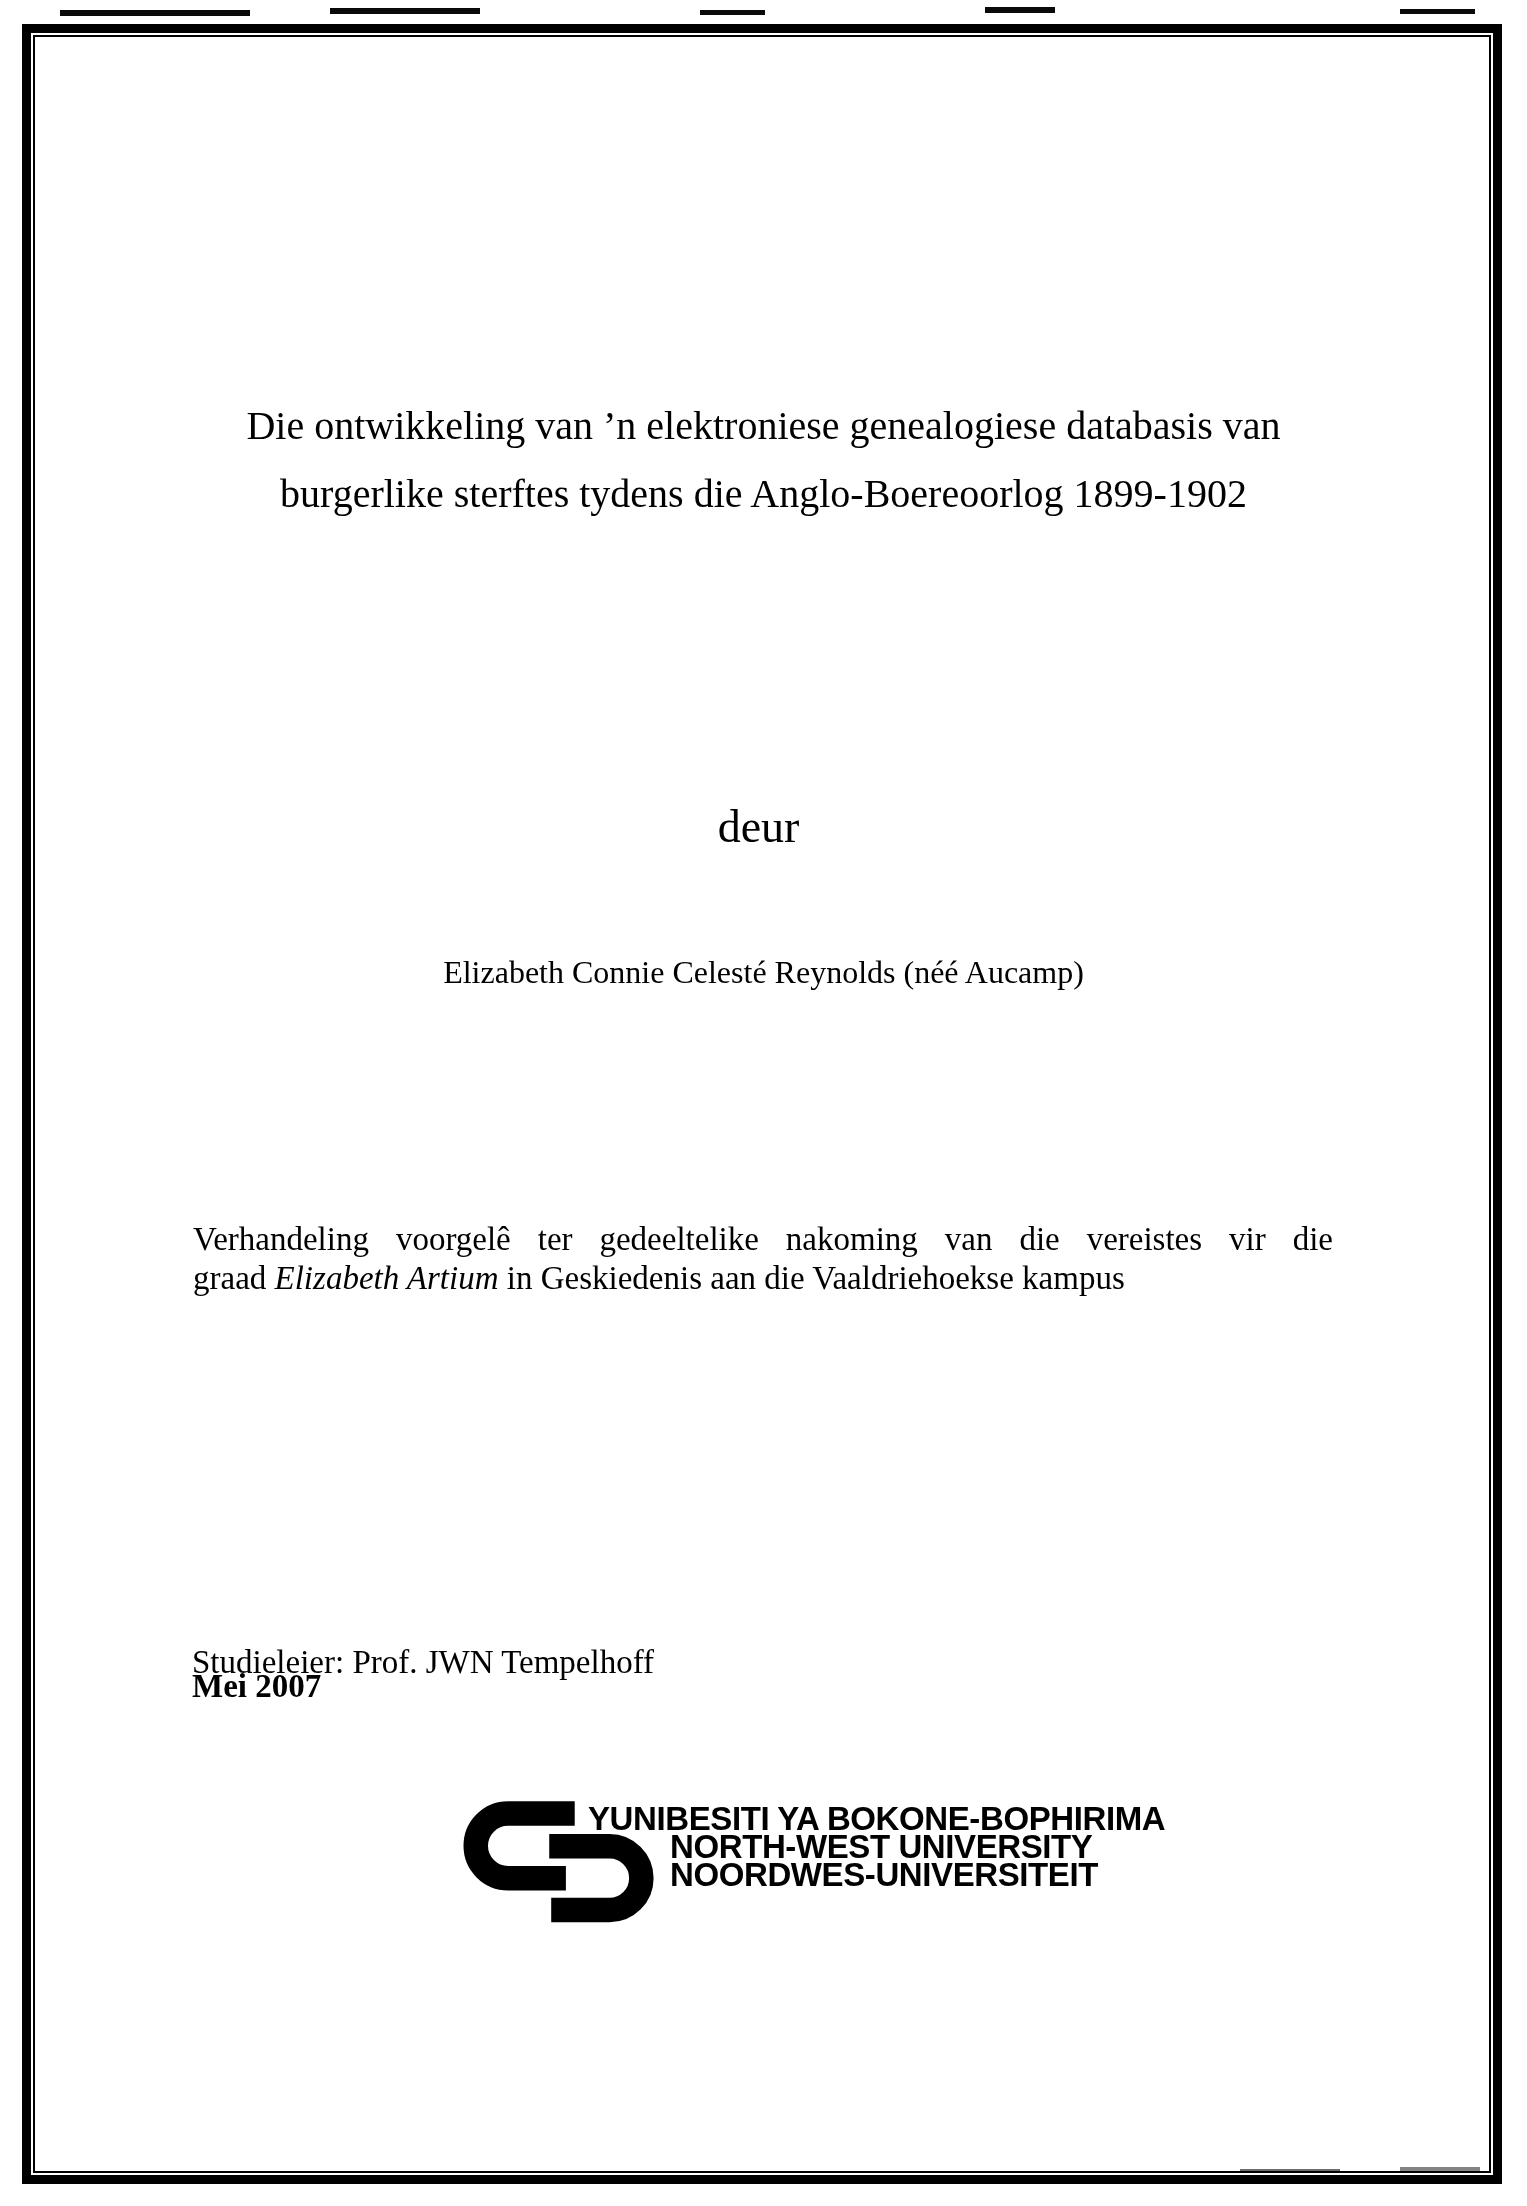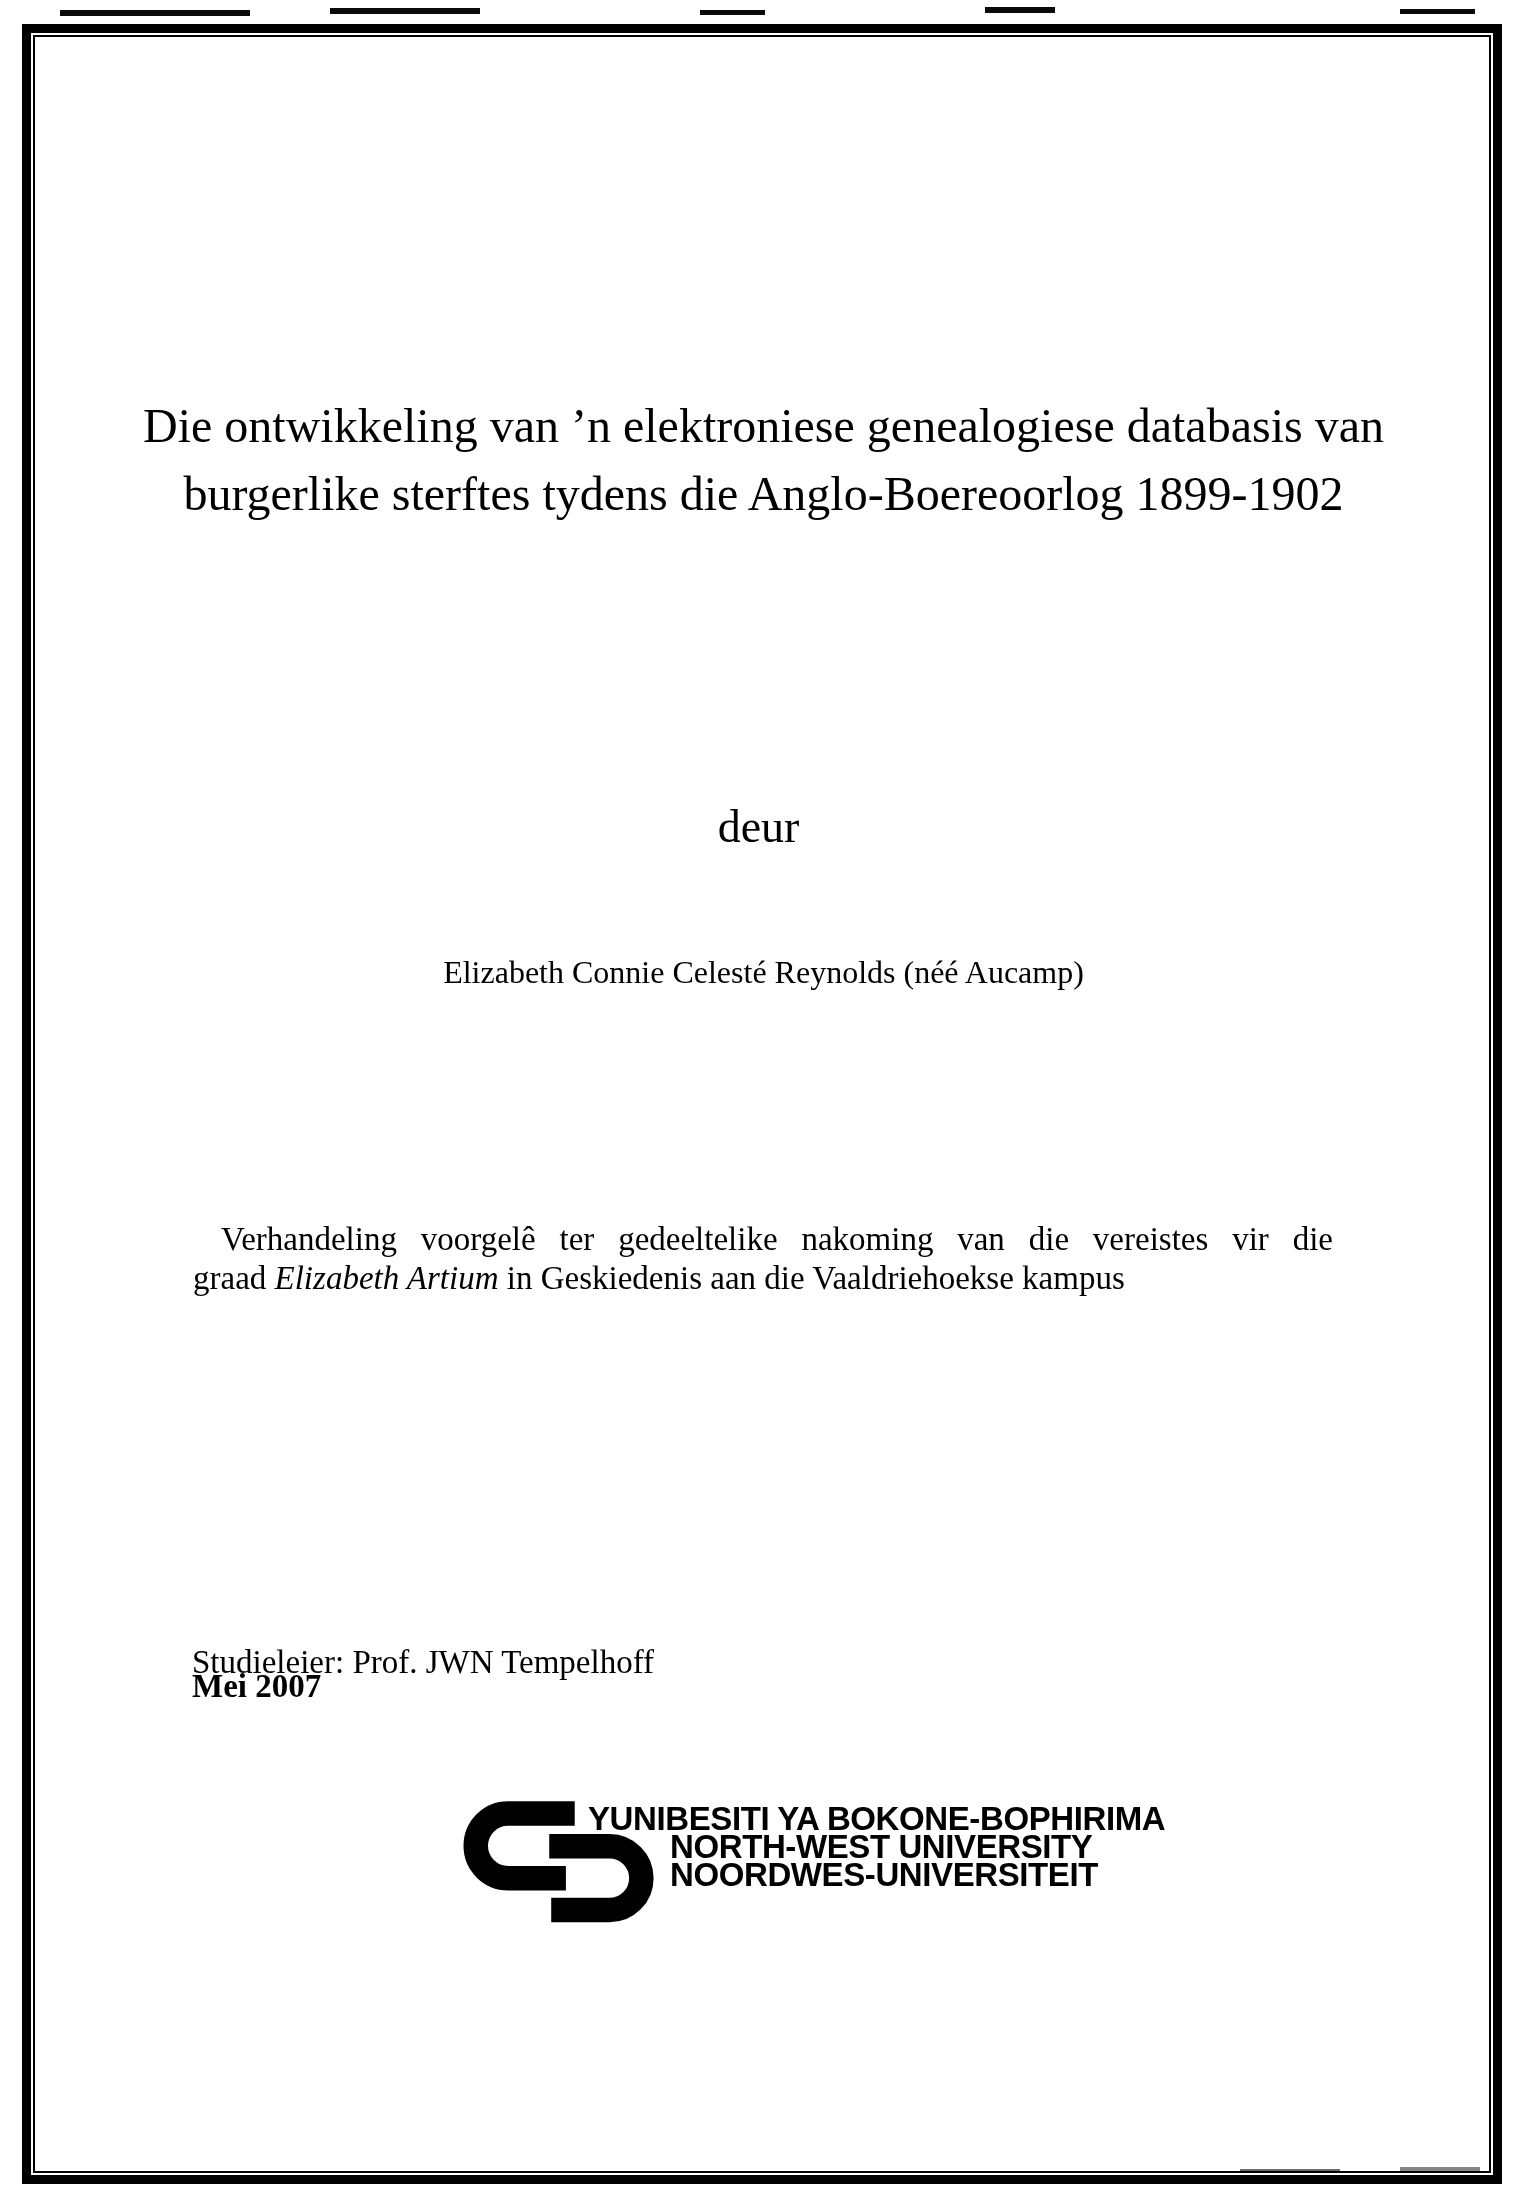--- a/index.html
+++ b/index.html
@@ -29,21 +29,21 @@
 
   
   .artifact { position: absolute; background: #0a0a0a; }
 
   .doc-text { filter: blur(0.25px); }
 
   .title-block {
     position: absolute;
     left: 0; right: 0; top: 392px;
     text-align: center;
-    font-size: 48px;
+    font-size: 40px;
     line-height: 68px;
     white-space: nowrap;
   }
 
   .byline {
     position: absolute;
     left: 0; right: 10px; top: 800px;
     text-align: center;
     font-size: 46px;
   }
@@ -58,21 +58,20 @@
   .statement {
     position: absolute;
     left: 193px; top: 1220px;
     width: 1140px;
     font-size: 33px;
     line-height: 39px;
   }
   .statement .justified {
     text-align: justify;
     text-align-last: justify;
-    margin-left: 28px;
   }
   .statement .degree-italic { font-style: italic; }
 
   .supervisor-line {
     position: absolute;
     left: 192px; top: 1644px;
     font-size: 33px;
     text-align: center;
   }
   .date-line {

